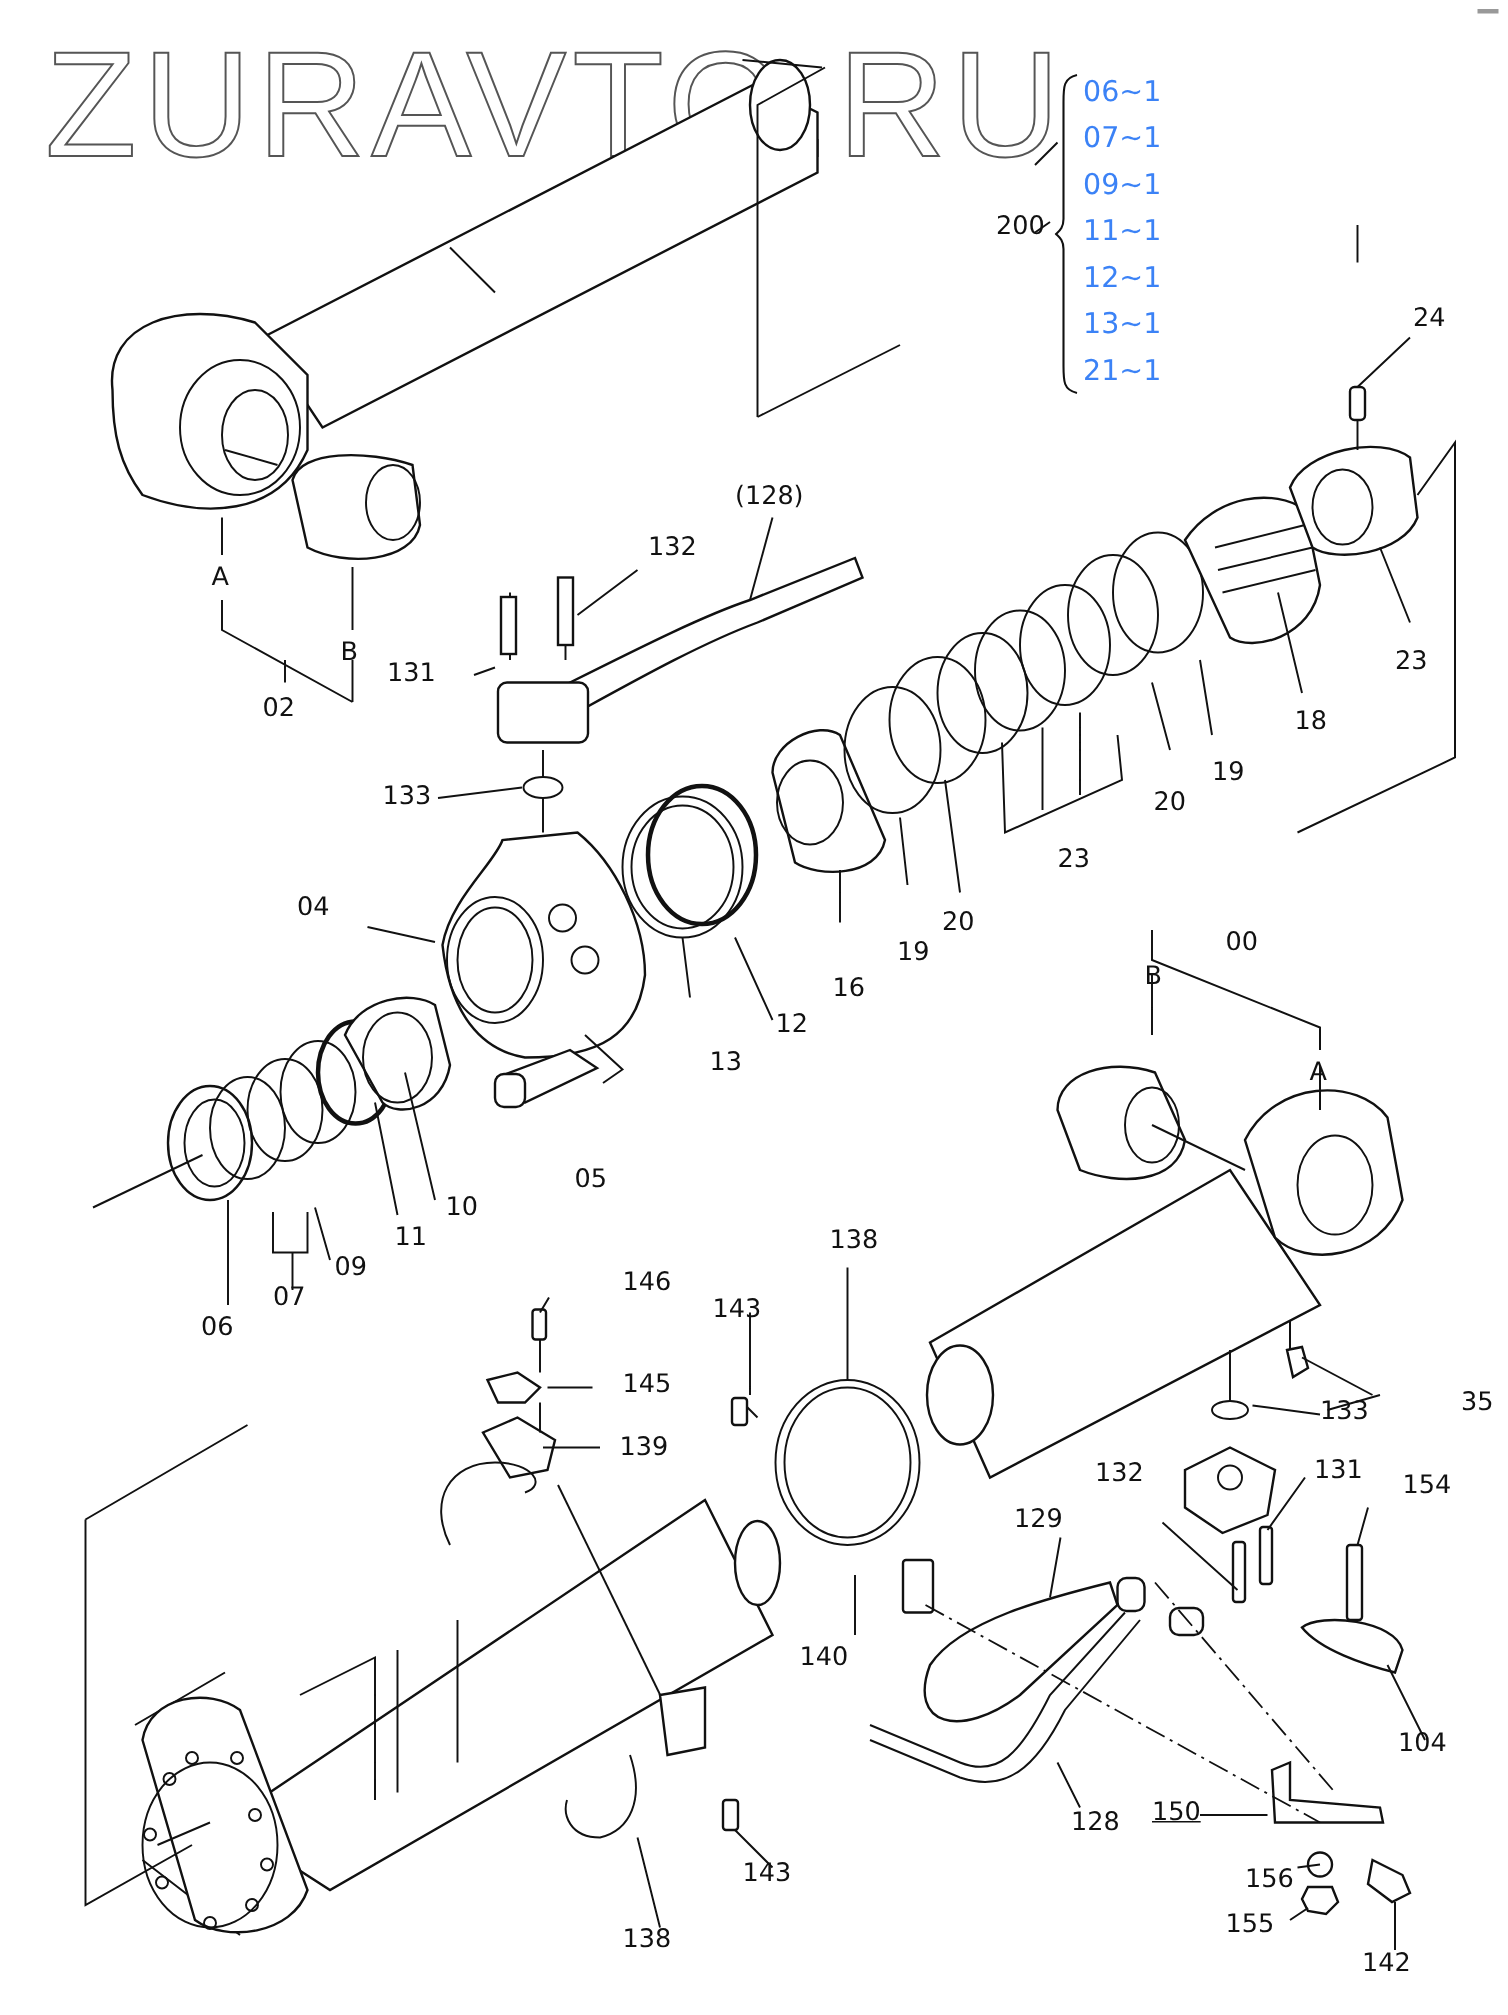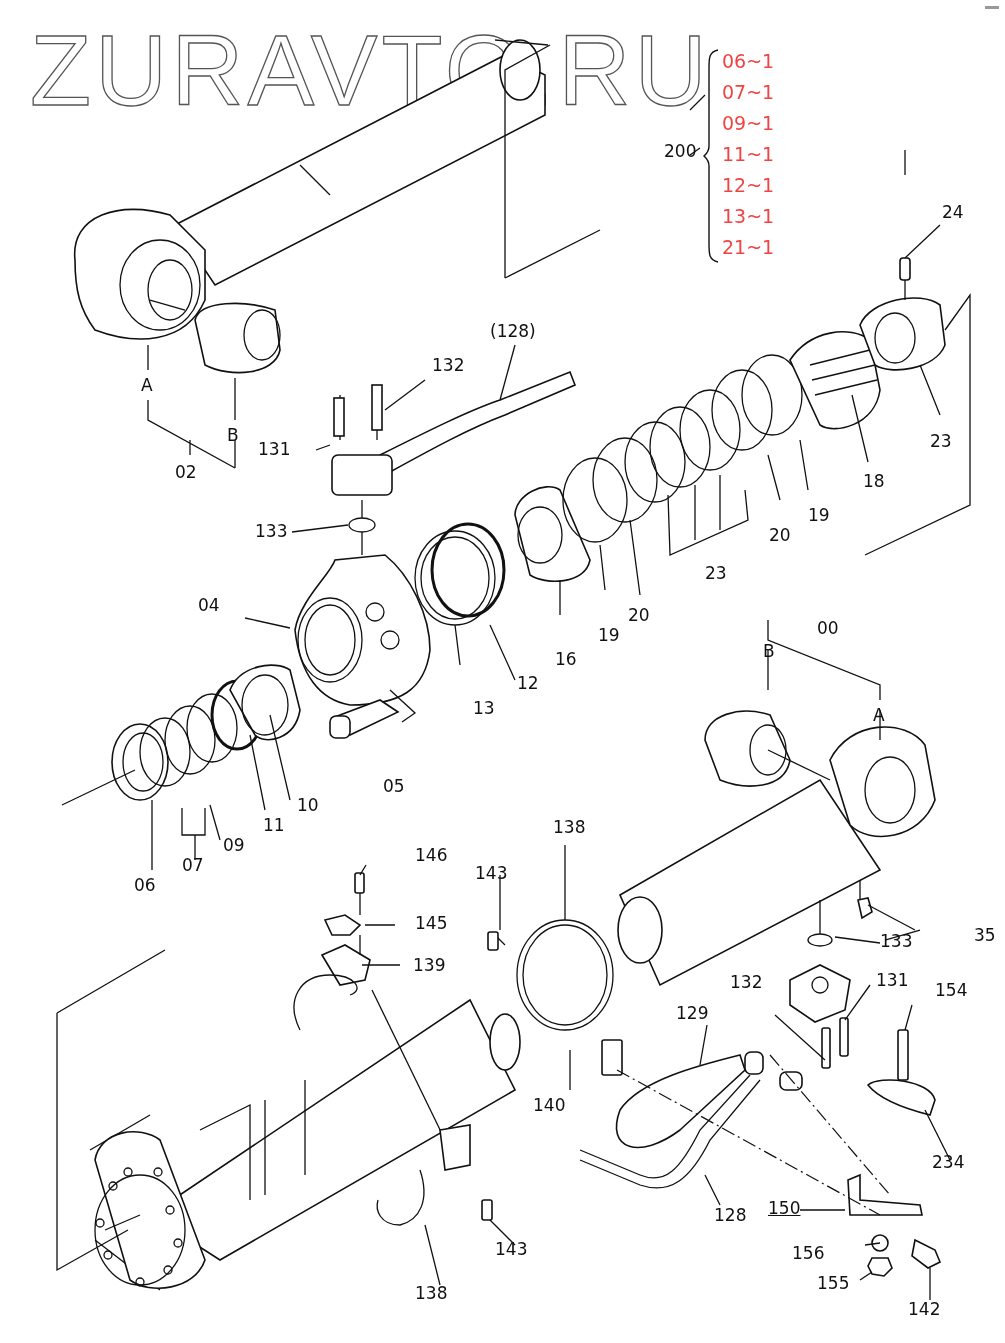--- a/index.html
+++ b/index.html
@@ -1,20 +1,20 @@
 <!DOCTYPE html>
 <html><head>
 <meta charset="utf-8">
 <style>
   html, body { margin:0; padding:0; background:#ffffff; }
   body { width:1005px; height:1343px; position:relative; overflow:hidden; font-family:"DejaVu Sans", sans-serif; }
   #diagram { position:absolute; left:0; top:0; width:1005px; height:1343px; }
   .wm { position:absolute; left:30px; top:20px; font-family:"Liberation Sans", sans-serif; font-size:100px; letter-spacing:4px; color:transparent; -webkit-text-stroke:1.3px #555; line-height:100px; white-space:nowrap; }
   .lbl { position:absolute; font-family:"DejaVu Sans", sans-serif; font-size:17px; color:#111; line-height:1; white-space:nowrap; }
-  .kit { position:absolute; font-family:"DejaVu Sans", sans-serif; font-size:19px; color:#ef4444; line-height:1; }
+  .kit { position:absolute; font-family:"DejaVu Sans", sans-serif; font-size:19px; color:#3b82f6; line-height:1; }
   .kit-row { height:31px; }
   svg .p { fill:#fff; stroke:#111; stroke-width:1.6; }
   svg .l { fill:none; stroke:#111; stroke-width:1.3; }
   svg .d { fill:none; stroke:#111; stroke-width:1.2; stroke-dasharray:14 4 2 4; }
   svg .t { fill:none; stroke:#111; stroke-width:3; }
   .corner { position:absolute; left:985px; top:6px; width:14px; height:3px; background:#999; }
 </style>
 </head>
 <body>
 
@@ -225,22 +225,22 @@
 <div class="lbl" style="left:415px;top:847px;">146</div>
 <div class="lbl" style="left:415px;top:915px;">145</div>
 <div class="lbl" style="left:413px;top:957px;">139</div>
 <div class="lbl" style="left:475px;top:865px;">143</div>
 <div class="lbl" style="left:553px;top:819px;">138</div>
 <div class="lbl" style="left:533px;top:1097px;">140</div>
 <div class="lbl" style="left:730px;top:974px;">132</div>
 <div class="lbl" style="left:876px;top:972px;">131</div>
 <div class="lbl" style="left:935px;top:982px;">154</div>
 <div class="lbl" style="left:676px;top:1005px;">129</div>
-<div class="lbl" style="left:932px;top:1154px;">234</div>
+<div class="lbl" style="left:932px;top:1154px;">104</div>
 <div class="lbl" style="left:714px;top:1207px;">128</div>
 <div class="lbl" style="left:768px;top:1200px;text-decoration:underline;">150</div>
-<div class="lbl" style="left:792px;top:1245px;">156</div>
+<div class="lbl" style="left:830px;top:1245px;">156</div>
 <div class="lbl" style="left:817px;top:1275px;">155</div>
 <div class="lbl" style="left:908px;top:1301px;">142</div>
 <div class="lbl" style="left:495px;top:1241px;">143</div>
 <div class="lbl" style="left:415px;top:1285px;">138</div>
 
 <div class="corner"></div>
 
 </body></html>

